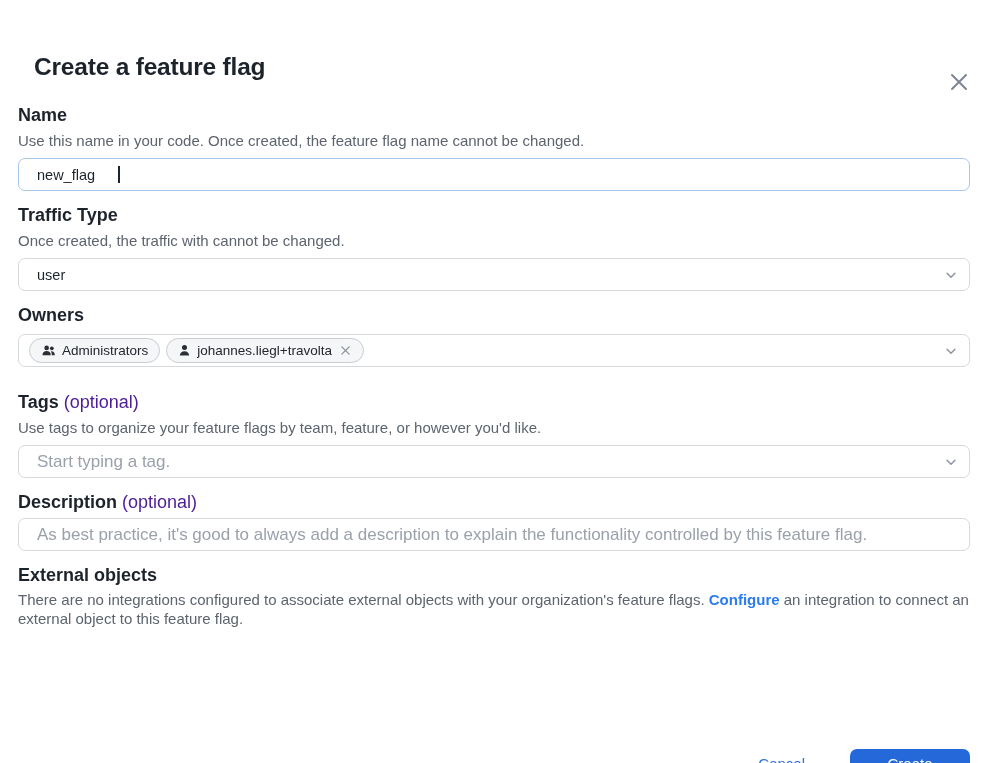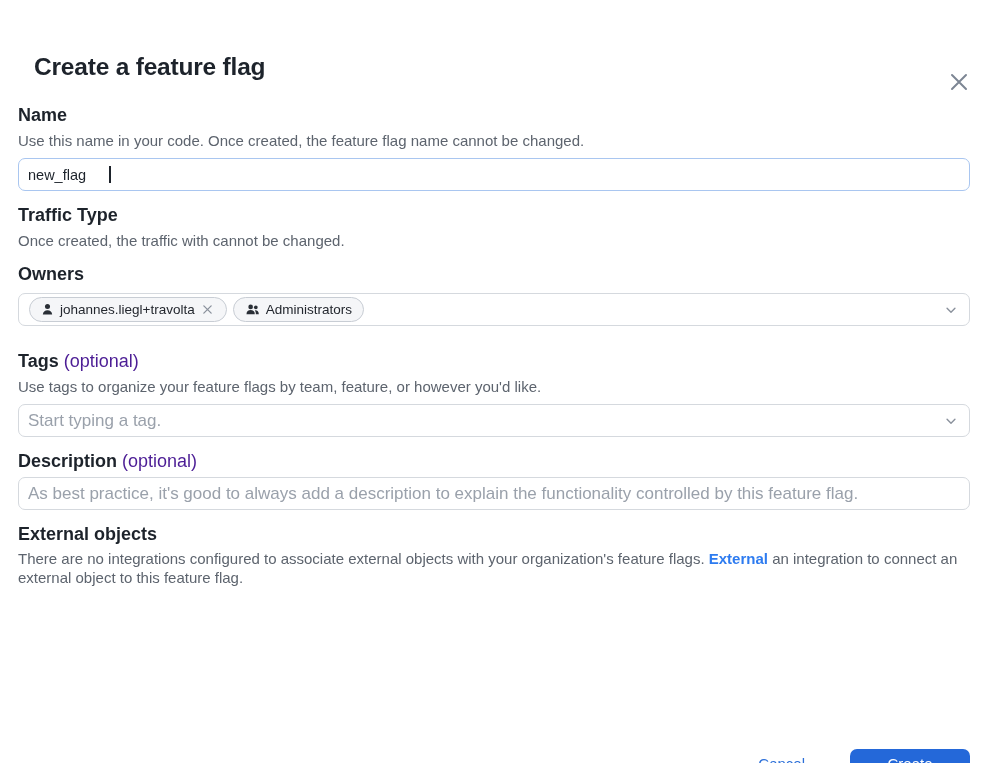--- a/index.html
+++ b/index.html
@@ -39,21 +39,21 @@
 
   .mt-section { margin-top: 16px; }
   .mt-section-lg { margin-top: 27px; }
 
   .input-box {
     margin-top: 8px;
     width: 952px; height: 33px;
     border: 1px solid #d5d9de; border-radius: 7px;
     background: #ffffff;
     display: flex; align-items: center;
-    padding: 0 9px;
+    padding: 0 18px;
     font-size: 14.5px; color: #1d232b;
     position: relative;
     gap: 22px;
   }
   .input-box.focused { border-color: #a9c6f0; }
   .caret {
     display: inline-block; width: 1.5px; height: 17px;
     background: #1d232b; margin-left: 1px;
   }
   .chevron { position: absolute; right: 11px; top: 9px; }
@@ -126,48 +126,56 @@
 
   <div class="field-label" style="margin-top:26px;">Name</div>
   <div class="field-desc">Use this name in your code. Once created, the feature flag name cannot be changed.</div>
   <div class="input-box focused">
     <span>new_flag</span>
       <span class="caret"></span>
   </div>
 
   <div class="field-label mt-section">Traffic Type</div>
   <div class="field-desc">Once created, the traffic with cannot be changed.</div>
+  <div class="input-box select-like">
+    <span>user</span>
+    <span class="chevron">
+      <svg width="14" height="14" viewBox="0 0 16 16">
+          <path d="M3.5 6 L8 10.5 L12.5 6" fill="none" stroke="#8a919c" stroke-width="1.6" stroke-linecap="round" stroke-linejoin="round"></path>
+        </svg>
+    </span>
+  </div>
 
   <div class="field-label mt-section">Owners</div>
   <div class="input-box owners-box select-like" style="margin-top:11px;">
+    <span class="chip">
+      <span style="display:flex;">
+        <svg width="15" height="13" viewBox="0 0 16 14">
+          <circle cx="6" cy="4.2" r="2.5" fill="#2a2f36"></circle>
+          <path d="M1.5 12 C1.5 9.2 3.5 7.6 6 7.6 C8.5 7.6 10.5 9.2 10.5 12 Z" fill="#2a2f36"></path>
+          <circle cx="11.6" cy="4.6" r="2" fill="#2a2f36"></circle>
+          <path d="M11.2 7.8 C13.3 7.9 14.8 9.4 14.8 12 L11.6 12 C11.6 10.3 11.3 9 10.5 8.1 Z" fill="#2a2f36"></path>
+        </svg>
+      </span>
+      <span>Administrators</span>
+    </span>
     <span class="chip">
       <span style="display:flex;">
         <svg width="13" height="13" viewBox="0 0 14 14">
           <circle cx="7" cy="3.8" r="2.7" fill="#2a2f36"></circle>
           <path d="M2 12.5 C2 9.5 4.2 7.8 7 7.8 C9.8 7.8 12 9.5 12 12.5 Z" fill="#2a2f36"></path>
         </svg>
       </span>
       <span>johannes.liegl+travolta</span>
       <span class="chip-x">
         <svg width="11" height="11" viewBox="0 0 12 12">
             <path d="M2 2 L10 10 M10 2 L2 10" stroke="#8a919c" stroke-width="1.4" stroke-linecap="round"></path>
           </svg>
       </span>
     </span>
-    <span class="chip">
-      <span style="display:flex;">
-        <svg width="15" height="13" viewBox="0 0 16 14">
-          <circle cx="6" cy="4.2" r="2.5" fill="#2a2f36"></circle>
-          <path d="M1.5 12 C1.5 9.2 3.5 7.6 6 7.6 C8.5 7.6 10.5 9.2 10.5 12 Z" fill="#2a2f36"></path>
-          <circle cx="11.6" cy="4.6" r="2" fill="#2a2f36"></circle>
-          <path d="M11.2 7.8 C13.3 7.9 14.8 9.4 14.8 12 L11.6 12 C11.6 10.3 11.3 9 10.5 8.1 Z" fill="#2a2f36"></path>
-        </svg>
-      </span>
-      <span>Administrators</span>
-    </span>
     <span class="chevron">
       <svg width="14" height="14" viewBox="0 0 16 16">
           <path d="M3.5 6 L8 10.5 L12.5 6" fill="none" stroke="#8a919c" stroke-width="1.6" stroke-linecap="round" stroke-linejoin="round"></path>
         </svg>
     </span>
   </div>
 
   <div class="field-label mt-section-lg">
     <span>Tags</span>
     <span class="optional">(optional)</span>
@@ -185,21 +193,21 @@
   <div class="field-label mt-section">
     <span>Description</span>
     <span class="optional">(optional)</span>
   </div>
   <div class="input-box">
     <input class="text-input" type="text" placeholder="As best practice, it's good to always add a description to explain the functionality controlled by this feature flag." style="">
   </div>
 
   <div class="field-label mt-section">External objects</div>
   <div class="ext-text">
-    <span>There are no integrations configured to associate external objects with your organization's feature flags. </span><a class="link">External</a><span> an integration to connect an external object to this feature flag.</span>
+    <span>There are no integrations configured to associate external objects with your organization's feature flags. </span><a class="link">Configure</a><span> an integration to connect an external object to this feature flag.</span>
   </div>
 
   <div class="footer">
     <button class="cancel-btn">Cancel</button>
     <button class="create-btn">Create</button>
   </div>
 
 </div>
 
 </body></html>

